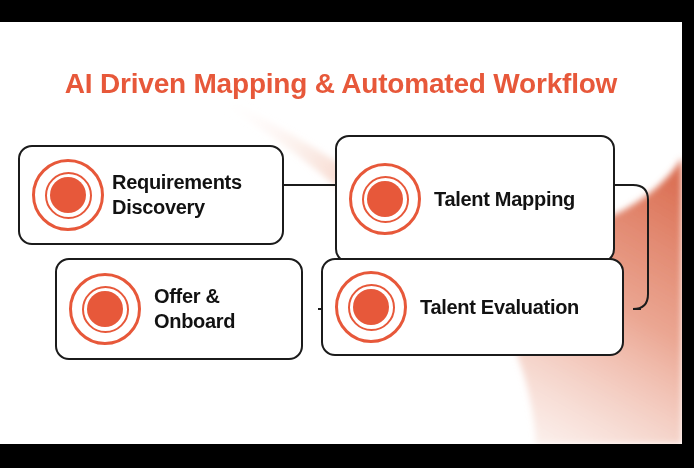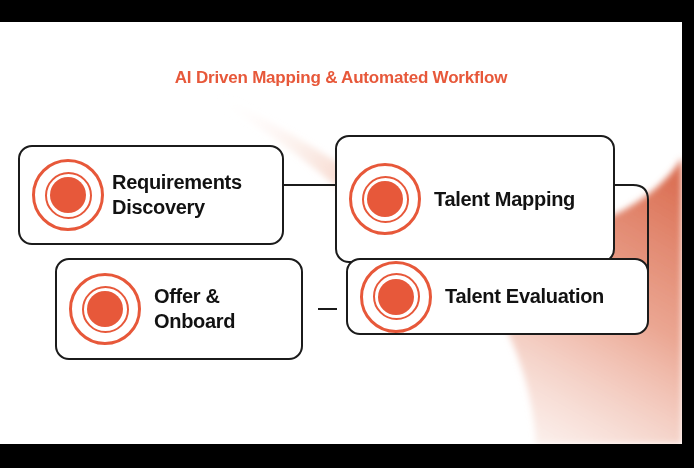--- a/index.html
+++ b/index.html
@@ -6,31 +6,31 @@
   .frame{
     position:relative;width:694px;height:468px;background:#000;overflow:hidden;
     font-family:"Liberation Sans", sans-serif;
   }
   .canvas{
     position:absolute;left:0;top:22px;width:682px;height:422px;background:#fff;overflow:hidden;
   }
   .bg-svg{position:absolute;left:0;top:0;width:682px;height:422px;}
   .title{
     position:absolute;left:0;top:46px;width:682px;text-align:center;
-    font-size:17px;font-weight:700;color:#E7583A;letter-spacing:-0.2px;
+    font-size:28px;font-weight:700;color:#E7583A;letter-spacing:-0.2px;
   }
   .node{
     position:absolute;background:#fff;border:2px solid #1B1B1B;border-radius:14px;
     box-sizing:border-box;display:flex;align-items:center;gap:13px;
     padding:0 8px 0 12px;
   }
   .node-requirements{left:18px;top:123px;width:266px;height:100px;gap:8px;}
   .node-mapping{left:335px;top:113px;width:280px;height:128px;}
   .node-offer{left:18px;top:236px;width:248px;height:102px;margin-left:37px;}
-  .node-evaluation{left:346px;top:236px;width:303px;height:77px;}
+  .node-evaluation{left:321px;top:236px;width:303px;height:98px;}
   .target-icon{
     flex:0 0 auto;width:72px;height:72px;border:3px solid #E7583A;border-radius:50%;
     display:flex;align-items:center;justify-content:center;box-sizing:border-box;
   }
   .target-mid{
     width:47px;height:47px;border:2px solid #E7583A;border-radius:50%;
     display:flex;align-items:center;justify-content:center;box-sizing:border-box;
   }
   .target-core{width:36px;height:36px;background:#E7583A;border-radius:50%;}
   .node-label{

